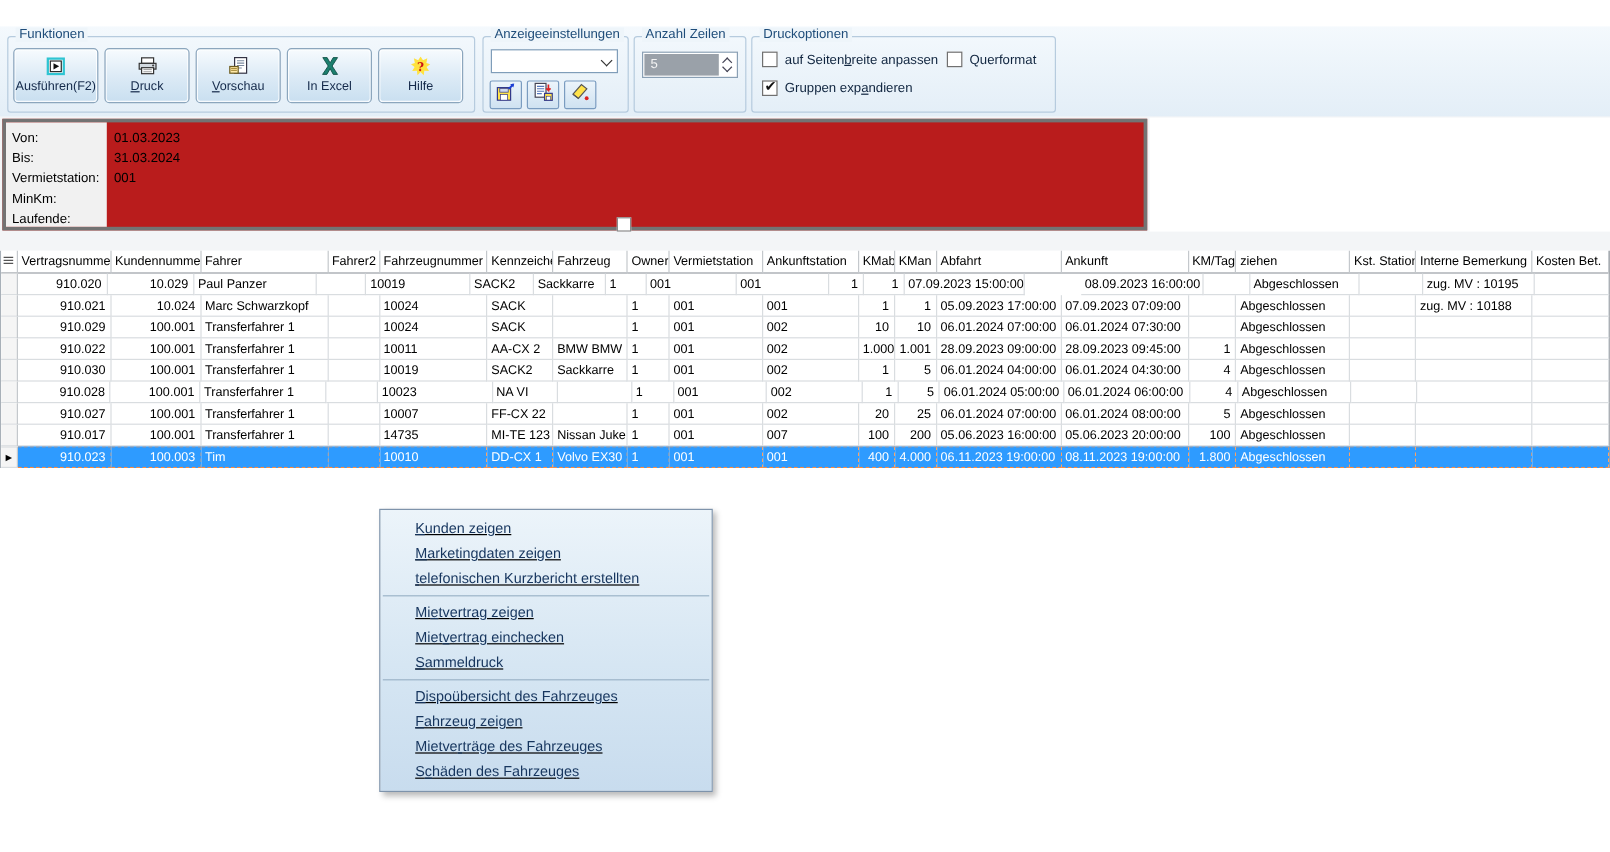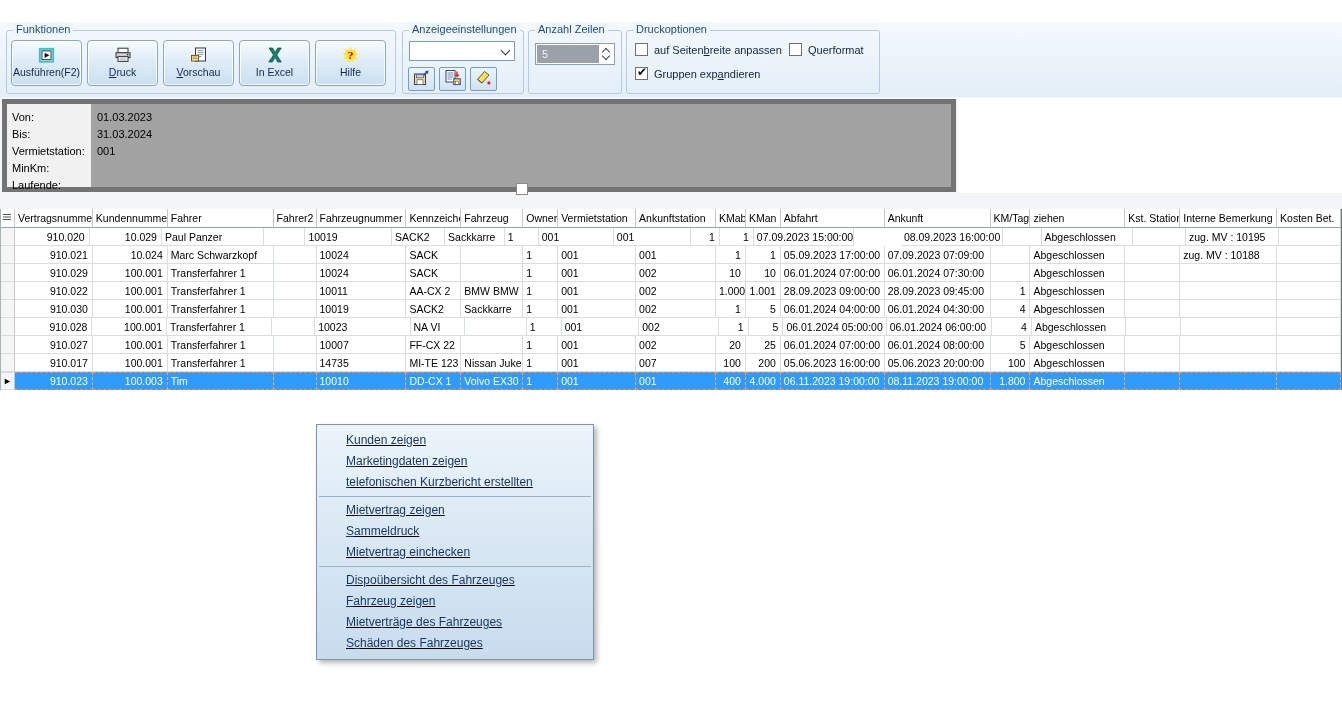--- a/index.html
+++ b/index.html
@@ -58,21 +58,21 @@
     font-size:11px; color:#10253f; white-space:nowrap; }
   .cbbox { width:13px; height:13px; box-sizing:border-box; border:1px solid #707070;
     background:#fff; position:relative; flex:0 0 auto; }
   .cbbox.checked::after { content:"✔"; position:absolute; left:1px; top:-3px;
     font-size:12px; color:#101010; }
 
   
   .midband { position:absolute; left:0; top:97px; width:100%; height:112px; background:#f3f5f7; }
   .rightwhite { position:absolute; left:958px; top:98px; width:384px; height:95px; background:#fff; }
   #filter { position:absolute; left:2px; top:99px; width:954px; height:93px;
-    background:#a3a3a3; border:5px solid #737373; box-sizing:border-box; }
+    background:#b91c1c; border:3px solid #737373; box-sizing:border-box; }
   .fstrip { position:absolute; left:0; top:0; width:84px; height:100%; background:#f1f1f1; }
   .flabel { position:absolute; left:5px; font-size:11px; color:#000; white-space:nowrap; }
   .fval   { position:absolute; left:90px; font-size:11px; color:#000; white-space:nowrap; }
   #laufende-cb { position:absolute; left:509px; top:79px; width:12px; height:12px;
     box-sizing:border-box; border:1px solid #8a8a8a; background:#fff; }
 
   
   #grid { position:absolute; left:0; top:209px; width:1342px; box-sizing:border-box;
     border-left:1px solid #a8b0b8; border-right:1px solid #6e757c; background:#fff; }
   .groupbar { height:33px; background:#9b9b9b; border-top:1px solid #888;
@@ -472,22 +472,22 @@
         </div>
       </div>
   </div>
 
   <div id="ctx">
       <div class="mitem"><u>K</u>unden zeigen</div>
       <div class="mitem"><u>M</u>arketingdaten zeigen</div>
       <div class="mitem"><u>t</u>elefonischen Kurzbericht erstellten</div>
       <div class="msep"></div>
       <div class="mitem">Mi<u>e</u>tvertrag zeigen</div>
+      <div class="mitem">Miet<u>v</u>ertrag einchecken</div>
       <div class="mitem"><u>S</u>ammeldruck</div>
-      <div class="mitem">Miet<u>v</u>ertrag einchecken</div>
       <div class="msep"></div>
       <div class="mitem"><u>D</u>ispoübersicht des Fahrzeuges</div>
       <div class="mitem"><u>F</u>ahrzeug zeigen</div>
       <div class="mitem">Mietve<u>r</u>träge des Fahrzeuges</div>
       <div class="mitem">S<u>c</u>häden des Fahrzeuges</div>
     </div>
 
 </div>
 
 </body></html>

